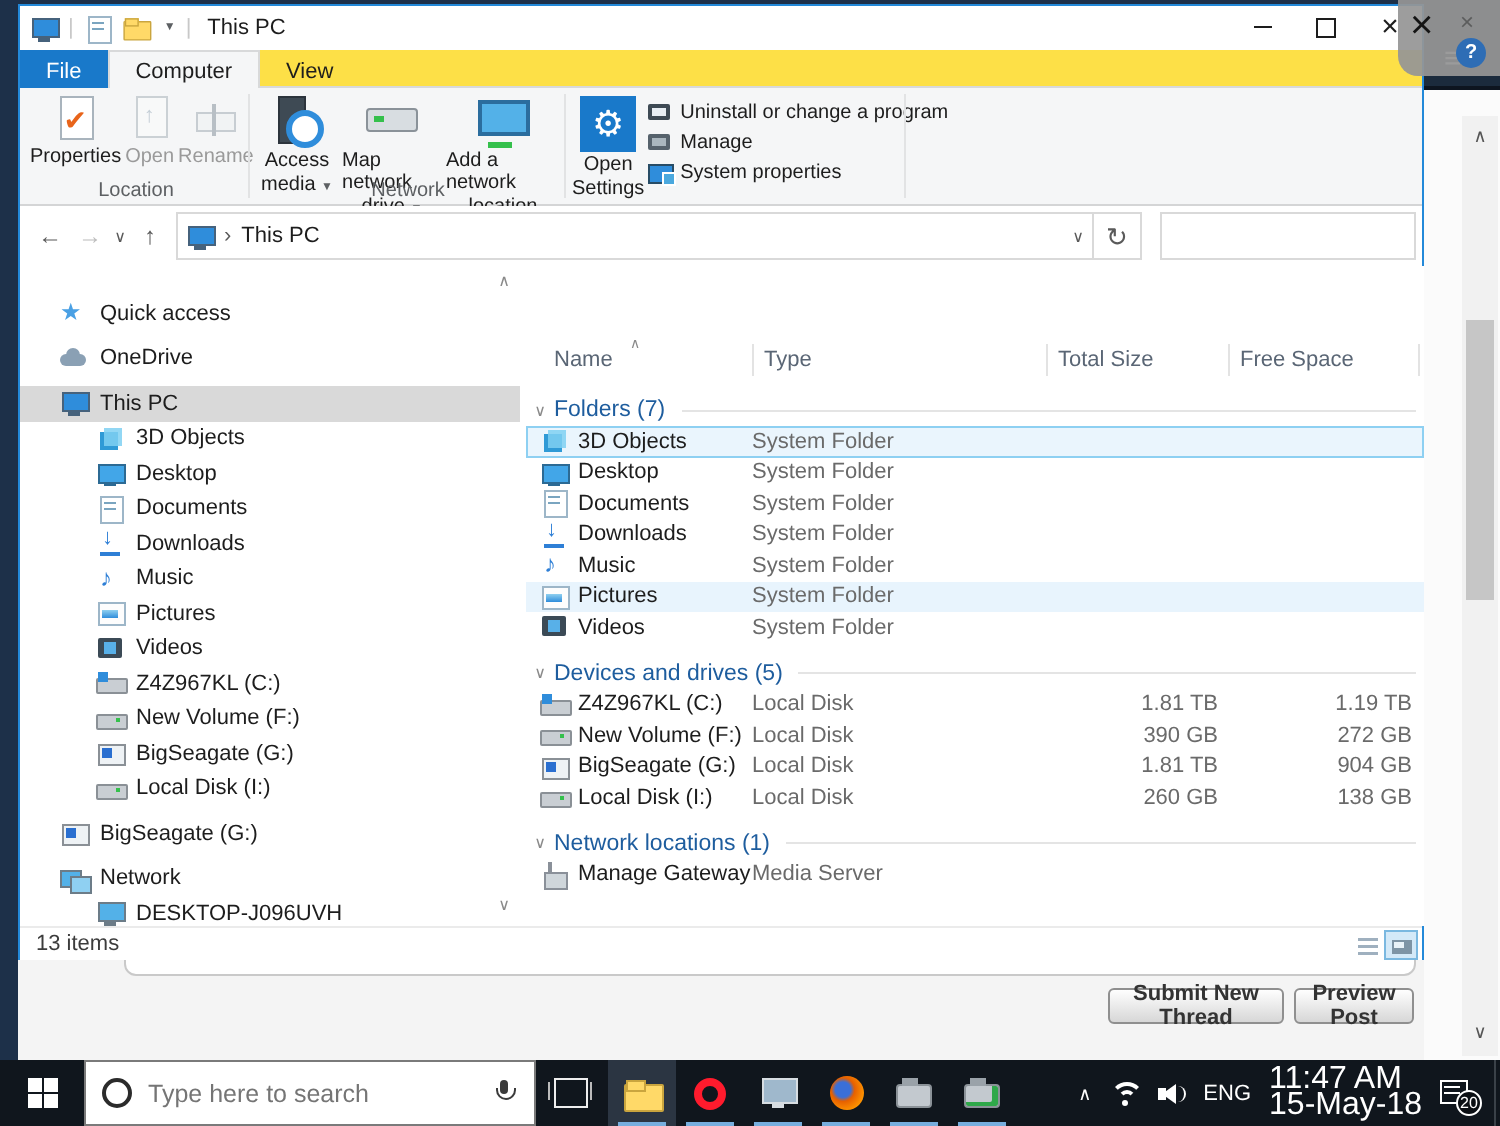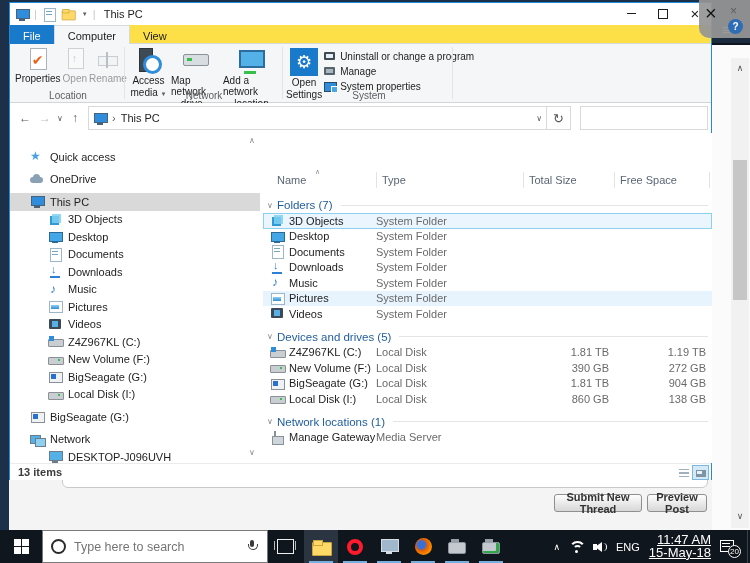--- a/index.html
+++ b/index.html
@@ -155,21 +155,21 @@
   .ghead .gline { flex:1; height:1px; background:#e4e4e4; margin-right:4px; }
   .frow { display:flex; align-items:center; height:15.5px; }
   .frow .c-name { width:113px; display:flex; align-items:center; gap:5px; padding-left:7px; }
   .frow .c-type { width:147px; color:#6a6a6a; }
   .frow .c-total{ width:91px; text-align:right; padding-right:5px; color:#6a6a6a; }
   .frow .c-free { width:95px; text-align:right; padding-right:3px; color:#6a6a6a; }
   .frow.selected { background:#eaf5fd; outline:1px solid #8ed0f2; outline-offset:-1px; }
   .frow.hover { background:#e8f4fd; }
 
   
-  .statusbar { position:absolute; left:0; top:460px; width:100%; height:17px; border-top:1px solid #ebebeb; display:flex; align-items:center; background:#fff;font-weight:bold; }
+  .statusbar { position:absolute; left:0; top:460px; width:100%; height:17px; border-top:1px solid #ebebeb; display:flex; align-items:center; background:#fff; }
   .status-count { margin-left:8px; color:#3c3c3c; }
   .viewbtns { position:absolute; right:2px; top:1px; display:flex; }
   .vb { width:17px; height:15px; position:relative; border:1px solid transparent; }
   .vb1::before { content:""; position:absolute; left:3px; top:3px; width:10px; height:9px;
                  background:repeating-linear-gradient(#9fb0bf 0 1.5px, transparent 1.5px 3.5px); }
   .vb2 { background:#d3e9f8; border-color:#7ab8e0; }
   .vb2::before { content:""; position:absolute; left:3px; top:4px; width:10px; height:7px; background:#7d94a5; }
   .vb2::after { content:""; position:absolute; left:4px; top:5px; width:5px; height:3px; background:#e8f2f8; }
 
   
@@ -213,21 +213,21 @@
   .tray-chev { font-size:9px; }
   .wifi { position:relative; width:15px; height:12px; }
   .wifi::before { content:""; position:absolute; left:0; top:0; width:13px; height:13px; border:2px solid #fff; border-color:#fff transparent transparent transparent; border-radius:50%; }
   .wifi::after { content:""; position:absolute; left:4px; top:4px; width:5px; height:5px; border:2px solid #fff; border-color:#fff transparent transparent transparent; border-radius:50%; }
   .wifi .dot { position:absolute; left:6px; top:9px; width:3px; height:3px; background:#fff; border-radius:50%; }
   .spk { position:relative; width:14px; height:12px; }
   .spk::before { content:""; position:absolute; left:0; top:3px; width:4px; height:6px; background:#fff; }
   .spk::after { content:""; position:absolute; left:2px; top:1px; width:0; height:0; border-top:5px solid transparent; border-bottom:5px solid transparent; border-right:7px solid #fff; }
   .spk .wave { position:absolute; right:0; top:2px; width:5px; height:8px; border:1.5px solid #fff; border-left:none; border-top-right-radius:6px; border-bottom-right-radius:6px; border-top:none; border-bottom:none; border-right:1.5px solid #fff; border-radius:0 6px 6px 0; }
   .lang { font-size:11px; }
-  .clock { text-align:right; font-size:13px; line-height:12.5px;text-decoration:underline; }
+  .clock { text-align:left; font-size:16px; line-height:12.5px; }
   .notif { position:relative; width:16px; height:14px; margin-right:8px; }
   .notif::before { content:""; position:absolute; left:0; top:0; width:12px; height:10px; border:1px solid #fff; }
   .notif::after { content:""; position:absolute; left:2px; top:3px; width:8px; height:4px;
                   background:repeating-linear-gradient(#fff 0 1px, transparent 1px 3px); }
   .badge { position:absolute; right:-5px; bottom:-4px; width:13px; height:13px; border-radius:50%; background:#0b0f14; border:1px solid #fff;
            color:#fff; font-size:8px; display:flex; align-items:center; justify-content:center; }
   .show-desktop { position:absolute; right:0; top:530px; width:3px; height:33px; background:#10161d; border-left:1px solid #3a4148; z-index:11; }
 </style>
 </head>
 <body>
@@ -329,21 +329,20 @@
             <div class="smallitem">
               <span class="si si-manage"></span>
               <span>Manage</span>
             </div>
             <div class="smallitem">
               <span class="si si-sysprop"></span>
               <span>System properties</span>
             </div>
           </div>
         </div>
-        <div class="rgroup-label">System</div>
       </div>
       <div class="rsep" style="left:442px"></div>
     </div>
 
     <div class="addr">
       <div class="navbtn" style="left:6px">←</div>
       <div class="navbtn disabled" style="left:26px">→</div>
       <div class="navbtn small" style="left:44px">∨</div>
       <div class="navbtn" style="left:56px">↑</div>
       <div class="addr-box">
@@ -546,21 +545,21 @@
         <span class="c-type">Local Disk</span>
         <span class="c-total">1.81 TB</span>
         <span class="c-free">904 GB</span>
       </div>
       <div class="frow">
         <span class="c-name">
             <span class="ic i-drv"></span>
             <span>Local Disk (I:)</span>
           </span>
         <span class="c-type">Local Disk</span>
-        <span class="c-total">860 GB</span>
+        <span class="c-total">260 GB</span>
         <span class="c-free">138 GB</span>
       </div>
 
       <div class="ghead">
         <span class="chev">∨</span>
         <span class="gtitle">Network locations (1)</span>
           <span class="gline"></span>
       </div>
       <div class="frow">
         <span class="c-name">

